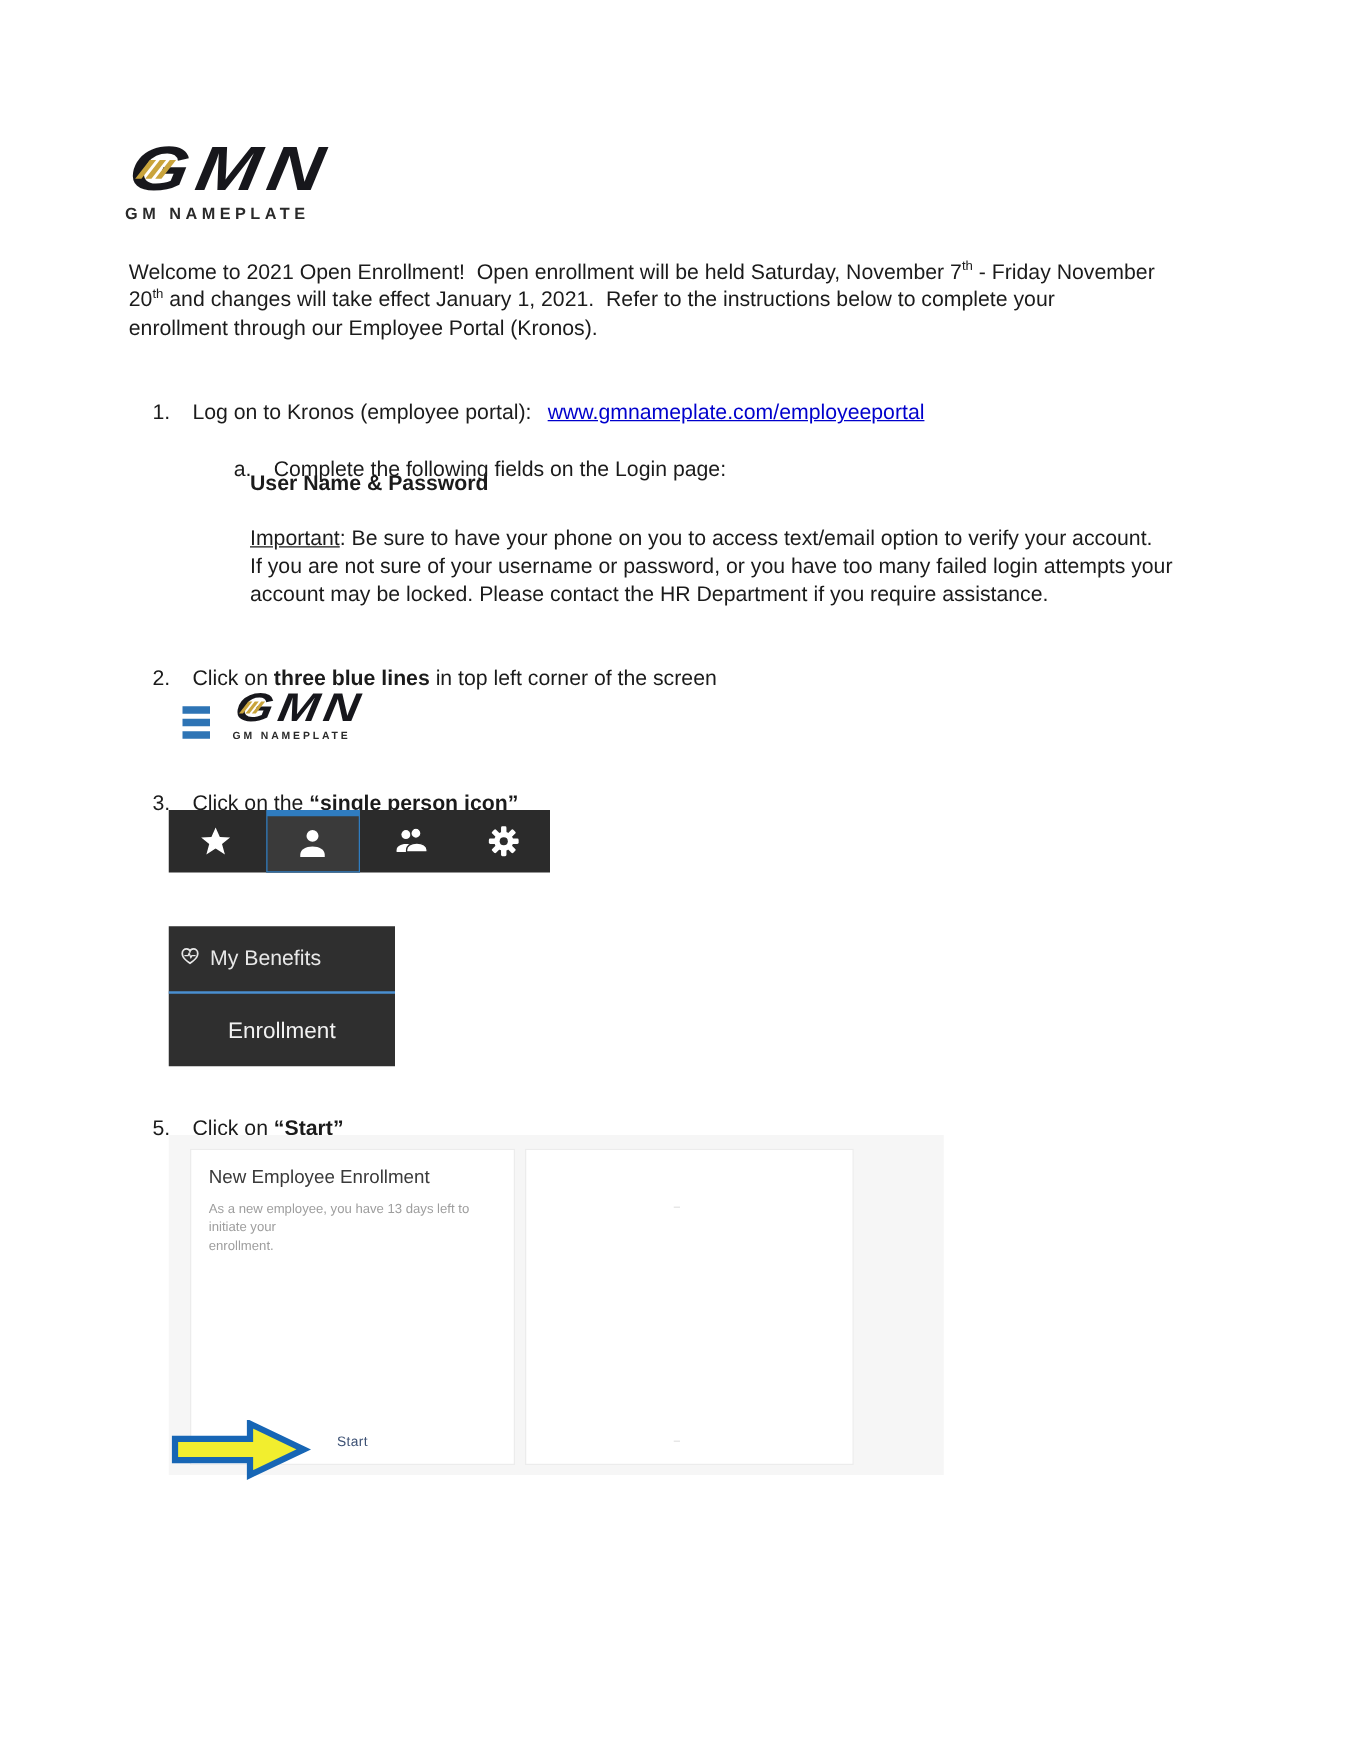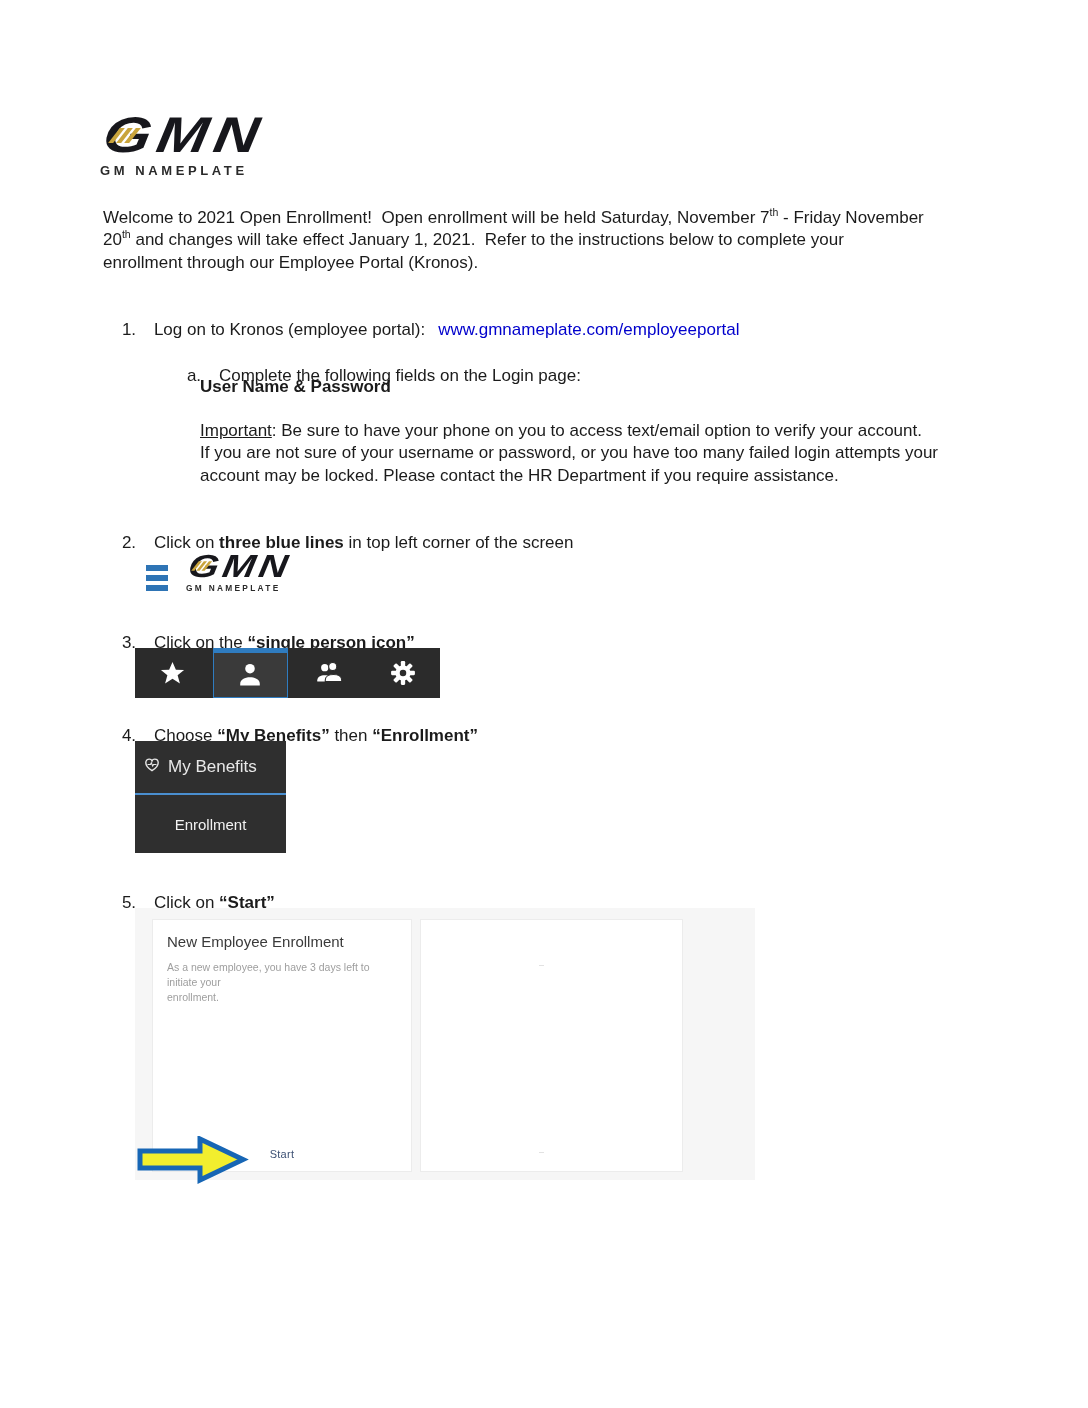--- a/index.html
+++ b/index.html
@@ -26,43 +26,43 @@
     letter-spacing:3.6px; color:#2a2a2a;
   }
   .logo.small { transform:scale(0.64); transform-origin:left top; }
 
   .doc-title { left:421px; top:148px; font-size:33px; font-weight:bold; color:#000; }
 
   
   .bodytext { font-size:17px; line-height:22.4px; color:#1b1b1b; }
   .intro { left:103px; top:207px; width:952px; }
   .step-num { display:inline-block; width:32px; }
-  .kronos-link { color:#0000cc; margin-left:13px; }
+  .kronos-link { color:#0000cc; text-decoration:underline; margin-left:13px; }
   .bold { font-weight:bold; }
   .imp-label { font-weight:normal; text-decoration:underline; }
 
   
   .hamburger { left:146px; top:565px; width:22px; }
   .hamburger i { display:block; width:22px; height:6px; background:#2e74b5; margin-bottom:4px; }
   .hamburger i:last-child { margin-bottom:0; }
 
   
   .toolbar { left:135px; top:648px; width:305px; height:50px; background:#2b2b2b; display:flex; align-items:stretch; }
   .tool-cell { flex:1; display:flex; align-items:center; justify-content:center; }
   .tool-cell.selected {
     box-shadow:inset 0 0 0 1px #2f7cc0; border-top:4px solid #2f7cc0;
     background:#3a3a3a; margin:0 4px;
   }
   .tool-cell svg { display:block; }
 
   
-  .menu { left:135px; top:741px; width:151px; height:112px; background:#2f2f2f; display:flex; flex-direction:column; }
+  .menu { left:135px; top:741px; width:181px; height:112px; background:#2f2f2f; display:flex; flex-direction:column; }
   .menu-row1 { height:52px; display:flex; align-items:center; gap:8px; padding-left:9px; color:#e8e8e8; font-size:17px; }
   .menu-divider { height:2px; background:#4a8fd0; }
-  .menu-row2 { flex:1; display:flex; align-items:center; justify-content:center; color:#f2f2f2; font-size:15px; }
+  .menu-row2 { flex:1; display:flex; align-items:center; justify-content:center; color:#f2f2f2; font-size:18px; }
 
   
   .panel { left:135px; top:908px; width:620px; height:272px; background:#f6f6f6; }
   .card { position:absolute; top:11px; height:253px; background:#ffffff; border:1px solid #ececec; }
   .card.left { left:17px; width:260px; }
   .card.right { left:285px; width:263px; }
   .card-title { position:absolute; left:14px; top:13px; font-size:15px; color:#3a3a3a; }
   .card-body { position:absolute; left:14px; top:40px; width:226px; font-size:10.5px; line-height:15px; color:#9e9e9e; }
   .card-body span { display:block; }
   .start-link { position:absolute; left:0; bottom:11px; width:100%; text-align:center; font-size:11px; color:#3d5174; letter-spacing:0.3px; }
@@ -163,23 +163,20 @@
           <rect x="10" y="1" width="4" height="22" rx="1" transform="rotate(45 12 12)"></rect>
           <rect x="10" y="1" width="4" height="22" rx="1" transform="rotate(90 12 12)"></rect>
           <rect x="10" y="1" width="4" height="22" rx="1" transform="rotate(135 12 12)"></rect>
           <circle cx="12" cy="12" r="7"></circle>
         </g>
         <circle cx="12" cy="12" r="3" fill="#2b2b2b"></circle>
       </svg>
     </div>
   </div>
 
-  <div class="abs bodytext line" style="left:103px; top:703px;">
-    <span class="step-num">4.</span><span>Choose </span><span class="bold">“My Benefits”</span><span> then </span><span class="bold">“Enrollment”</span>
-  </div>
 
   <div class="abs menu">
     <div class="menu-row1">
       <span>
         <svg width="16" height="16" viewBox="0 0 16 16">
             <path d="M8 13.6 C8 13.6 1.8 9.8 1.8 5.7 C1.8 3.5 3.5 2.1 5.3 2.1 C6.5 2.1 7.6 2.8 8 3.9 C8.4 2.8 9.5 2.1 10.7 2.1 C12.5 2.1 14.2 3.5 14.2 5.7 C14.2 9.8 8 13.6 8 13.6 Z" fill="none" stroke="#e8e8e8" stroke-width="1.4"></path>
             <polyline points="3.5,7.5 6.5,7.5 7.3,5.8 8.7,9 9.5,7.5 12.5,7.5" fill="none" stroke="#e8e8e8" stroke-width="1.1"></polyline>
           </svg>
       </span>
       <span>My Benefits</span>
@@ -191,21 +188,21 @@
   </div>
 
   <div class="abs bodytext line" style="left:103px; top:870px;">
     <span class="step-num">5.</span><span>Click on </span><span class="bold">“Start”</span>
   </div>
 
   <div class="abs panel">
     <div class="card left">
       <div class="card-title">New Employee Enrollment</div>
       <div class="card-body">
-        <span>As a new employee, you have 3 days left to initiate your</span>
+        <span>As a new employee, you have 13 days left to initiate your</span>
         <span>enrollment.</span>
       </div>
       <div class="start-link">Start</div>
     </div>
     <div class="card right">
       <div class="faint top">–</div>
       <div class="faint bottom">–</div>
     </div>
     <div class="callout-arrow">
       <svg width="112" height="48" viewBox="0 0 112 48">

